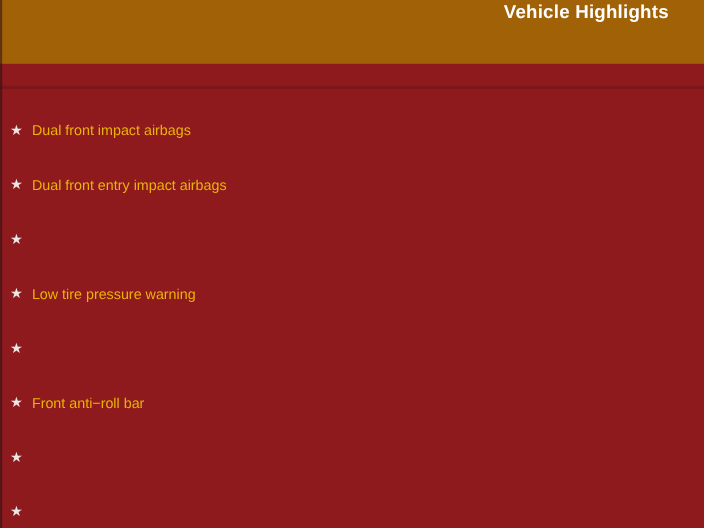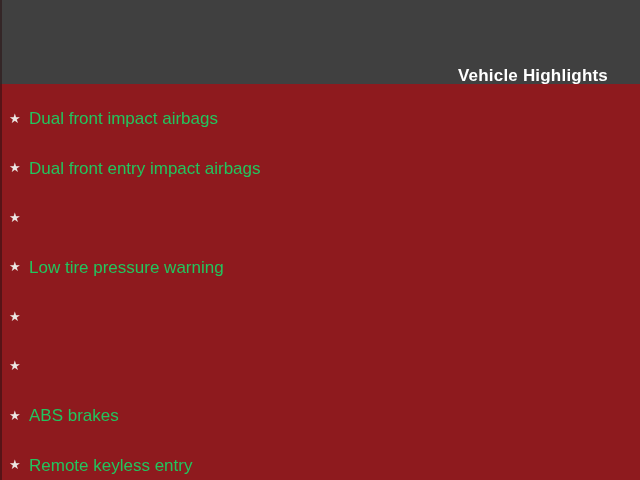--- a/index.html
+++ b/index.html
@@ -24,24 +24,24 @@
     background: #8e1a1e;
     box-sizing: border-box;
   }
 
   
   .header {
     position: absolute;
     left: 0;
     top: 0;
     width: 640px;
-    height: 84px;
-    background: #404040;
+    height: 58px;
+    background: #a16207;
     display: flex;
-    align-items: flex-end;
+    align-items: flex-start;
     justify-content: flex-end;
     box-sizing: border-box;
     padding-right: 32px;
     z-index: 3;
   }
 
   .header-title {
     color: #ffffff;
     font-size: 17px;
     font-weight: bold;
@@ -99,22 +99,22 @@
     color: #ece7e4;
     font-size: 13px;
     line-height: 1;
     width: 20px;
     flex: 0 0 20px;
     text-align: left;
     margin-top: -1px;
   }
 
   .item-label {
-    color: #22c55e;
-    font-size: 17px;
+    color: #eab308;
+    font-size: 13px;
     line-height: 1;
     white-space: nowrap;
   }
 
   
   .left-edge {
     position: absolute;
     left: 0;
     top: 0;
     width: 2px;
@@ -151,25 +151,24 @@
         </li>
         <li class="highlight-item">
           <span class="star-icon">★</span>
           <span class="item-label">Low tire pressure warning</span>
         </li>
         <li class="highlight-item">
           <span class="star-icon">★</span>
         </li>
         <li class="highlight-item">
           <span class="star-icon">★</span>
+          <span class="item-label">Front anti−roll bar</span>
         </li>
         <li class="highlight-item">
           <span class="star-icon">★</span>
-          <span class="item-label">ABS brakes</span>
         </li>
         <li class="highlight-item">
           <span class="star-icon">★</span>
-          <span class="item-label">Remote keyless entry</span>
         </li>
       </ul>
   </div>
 
 </div>
 
 </body></html>

